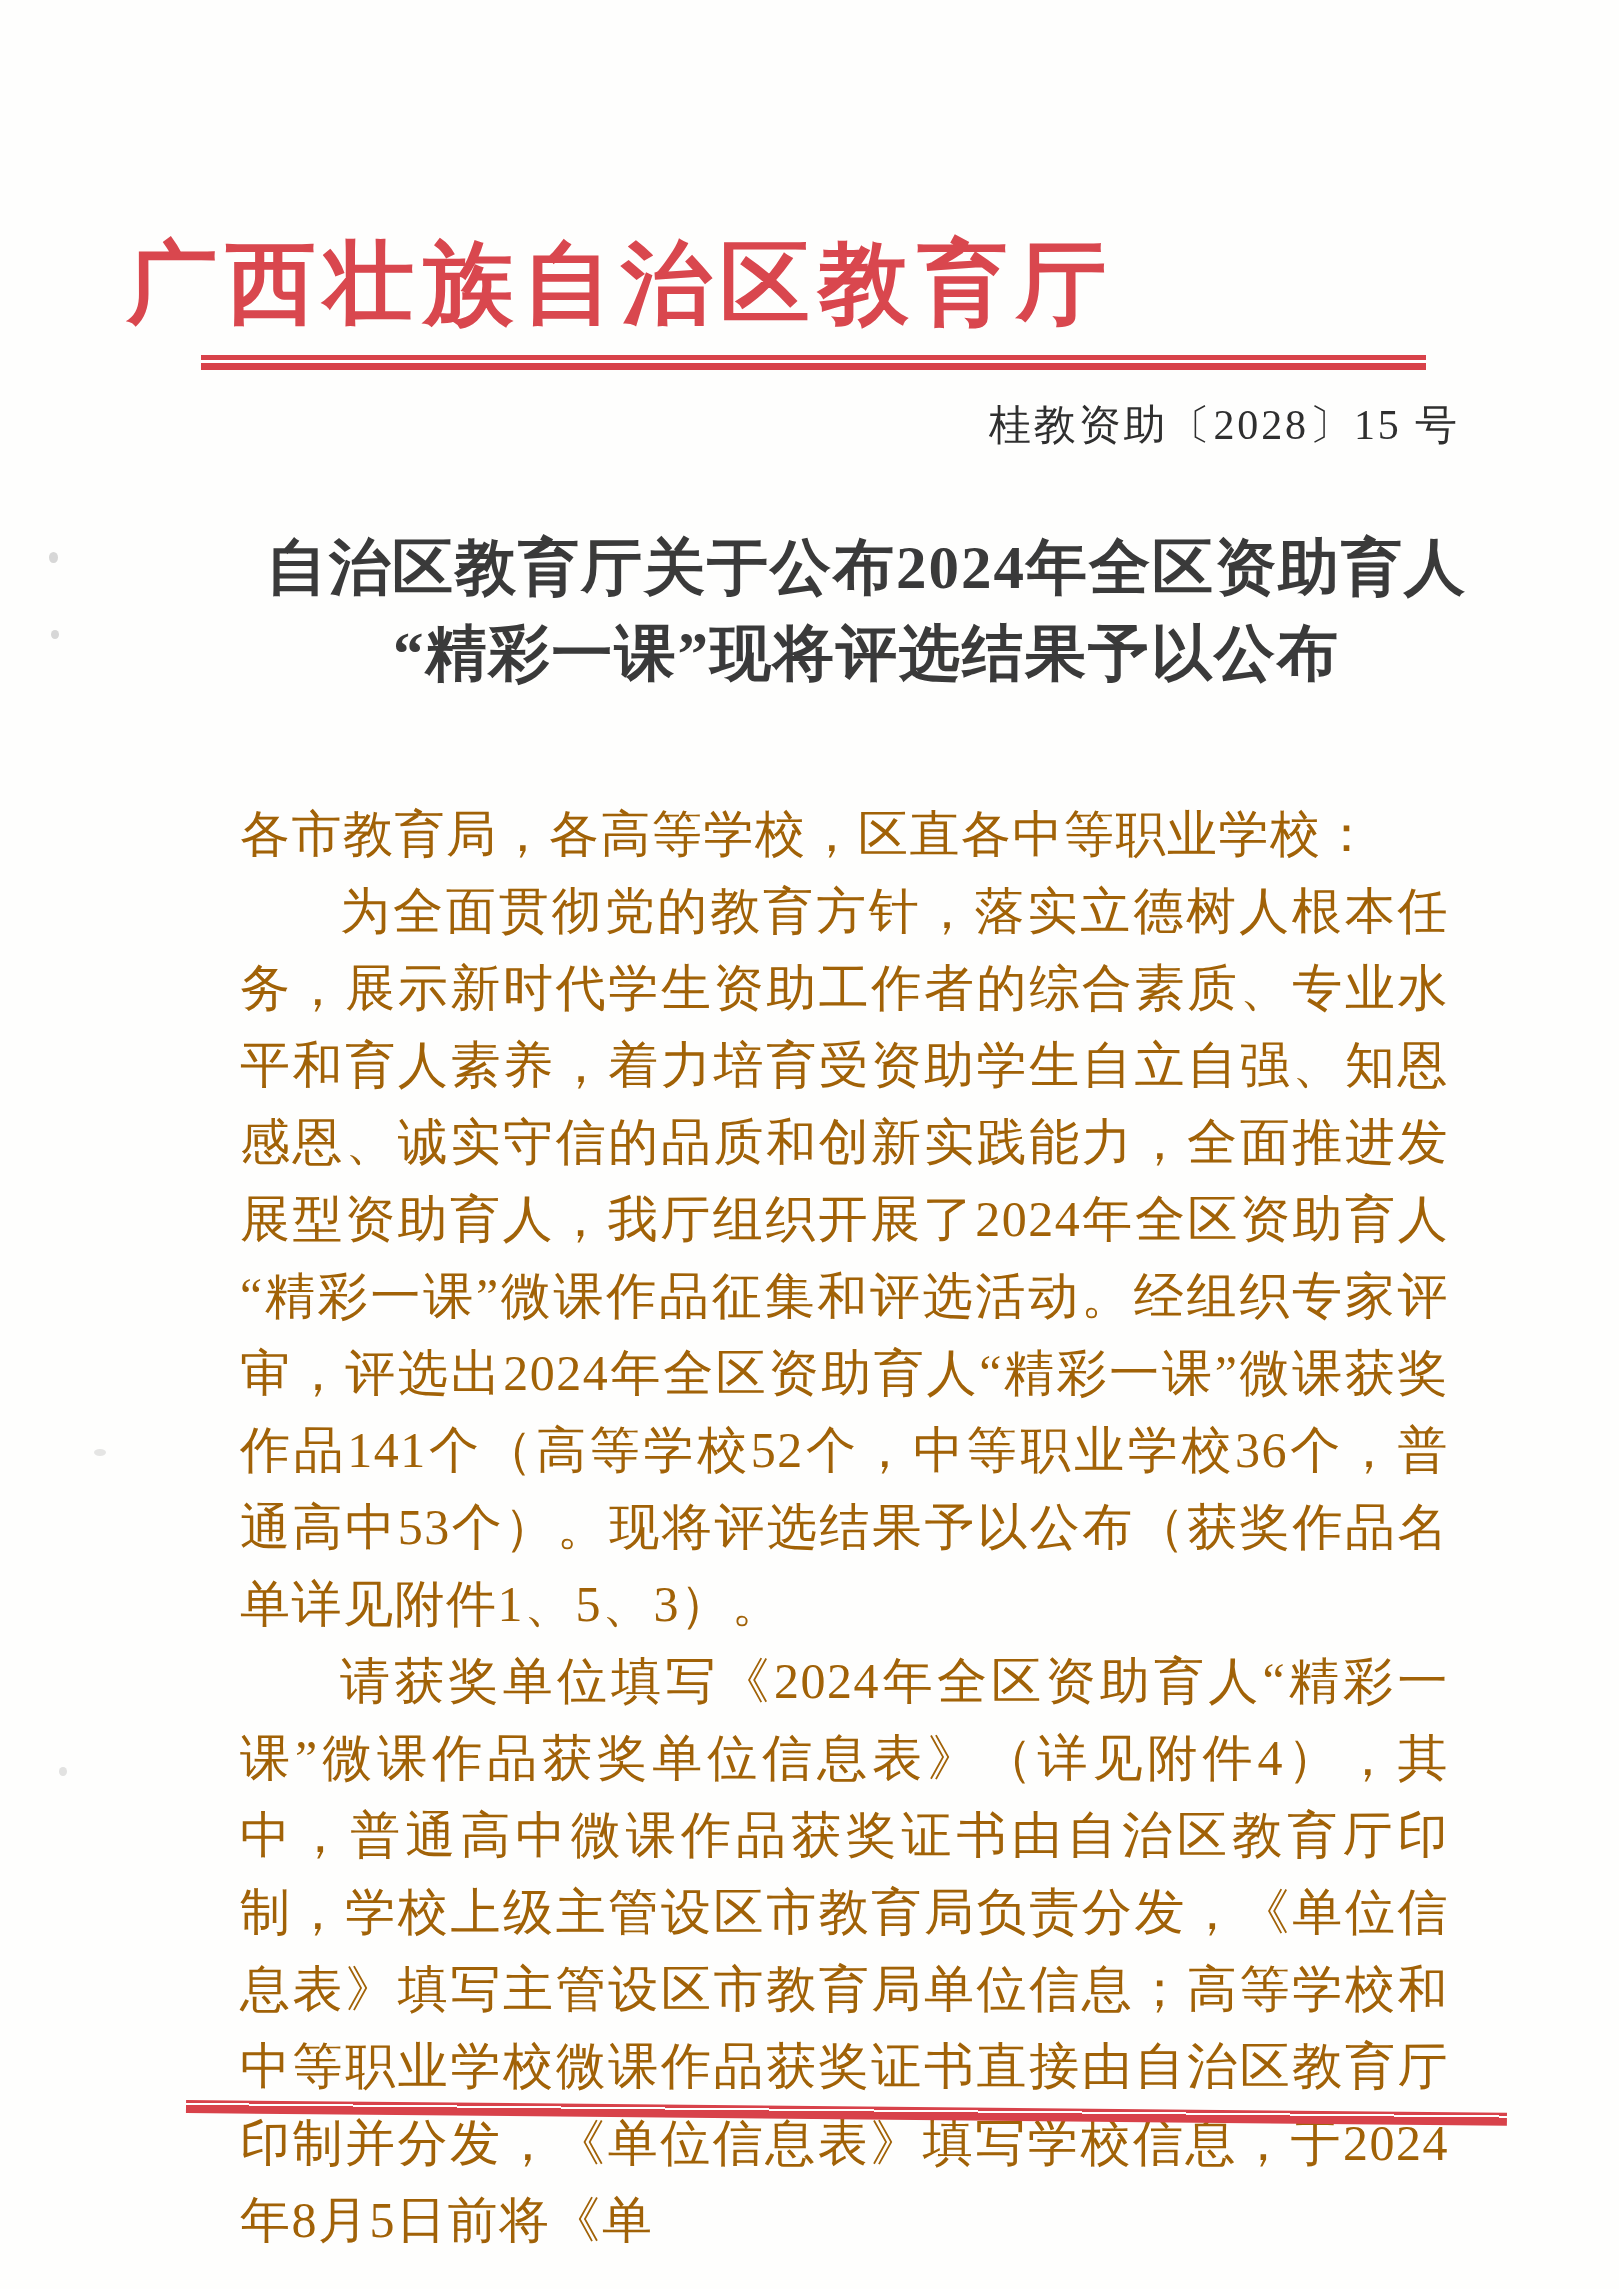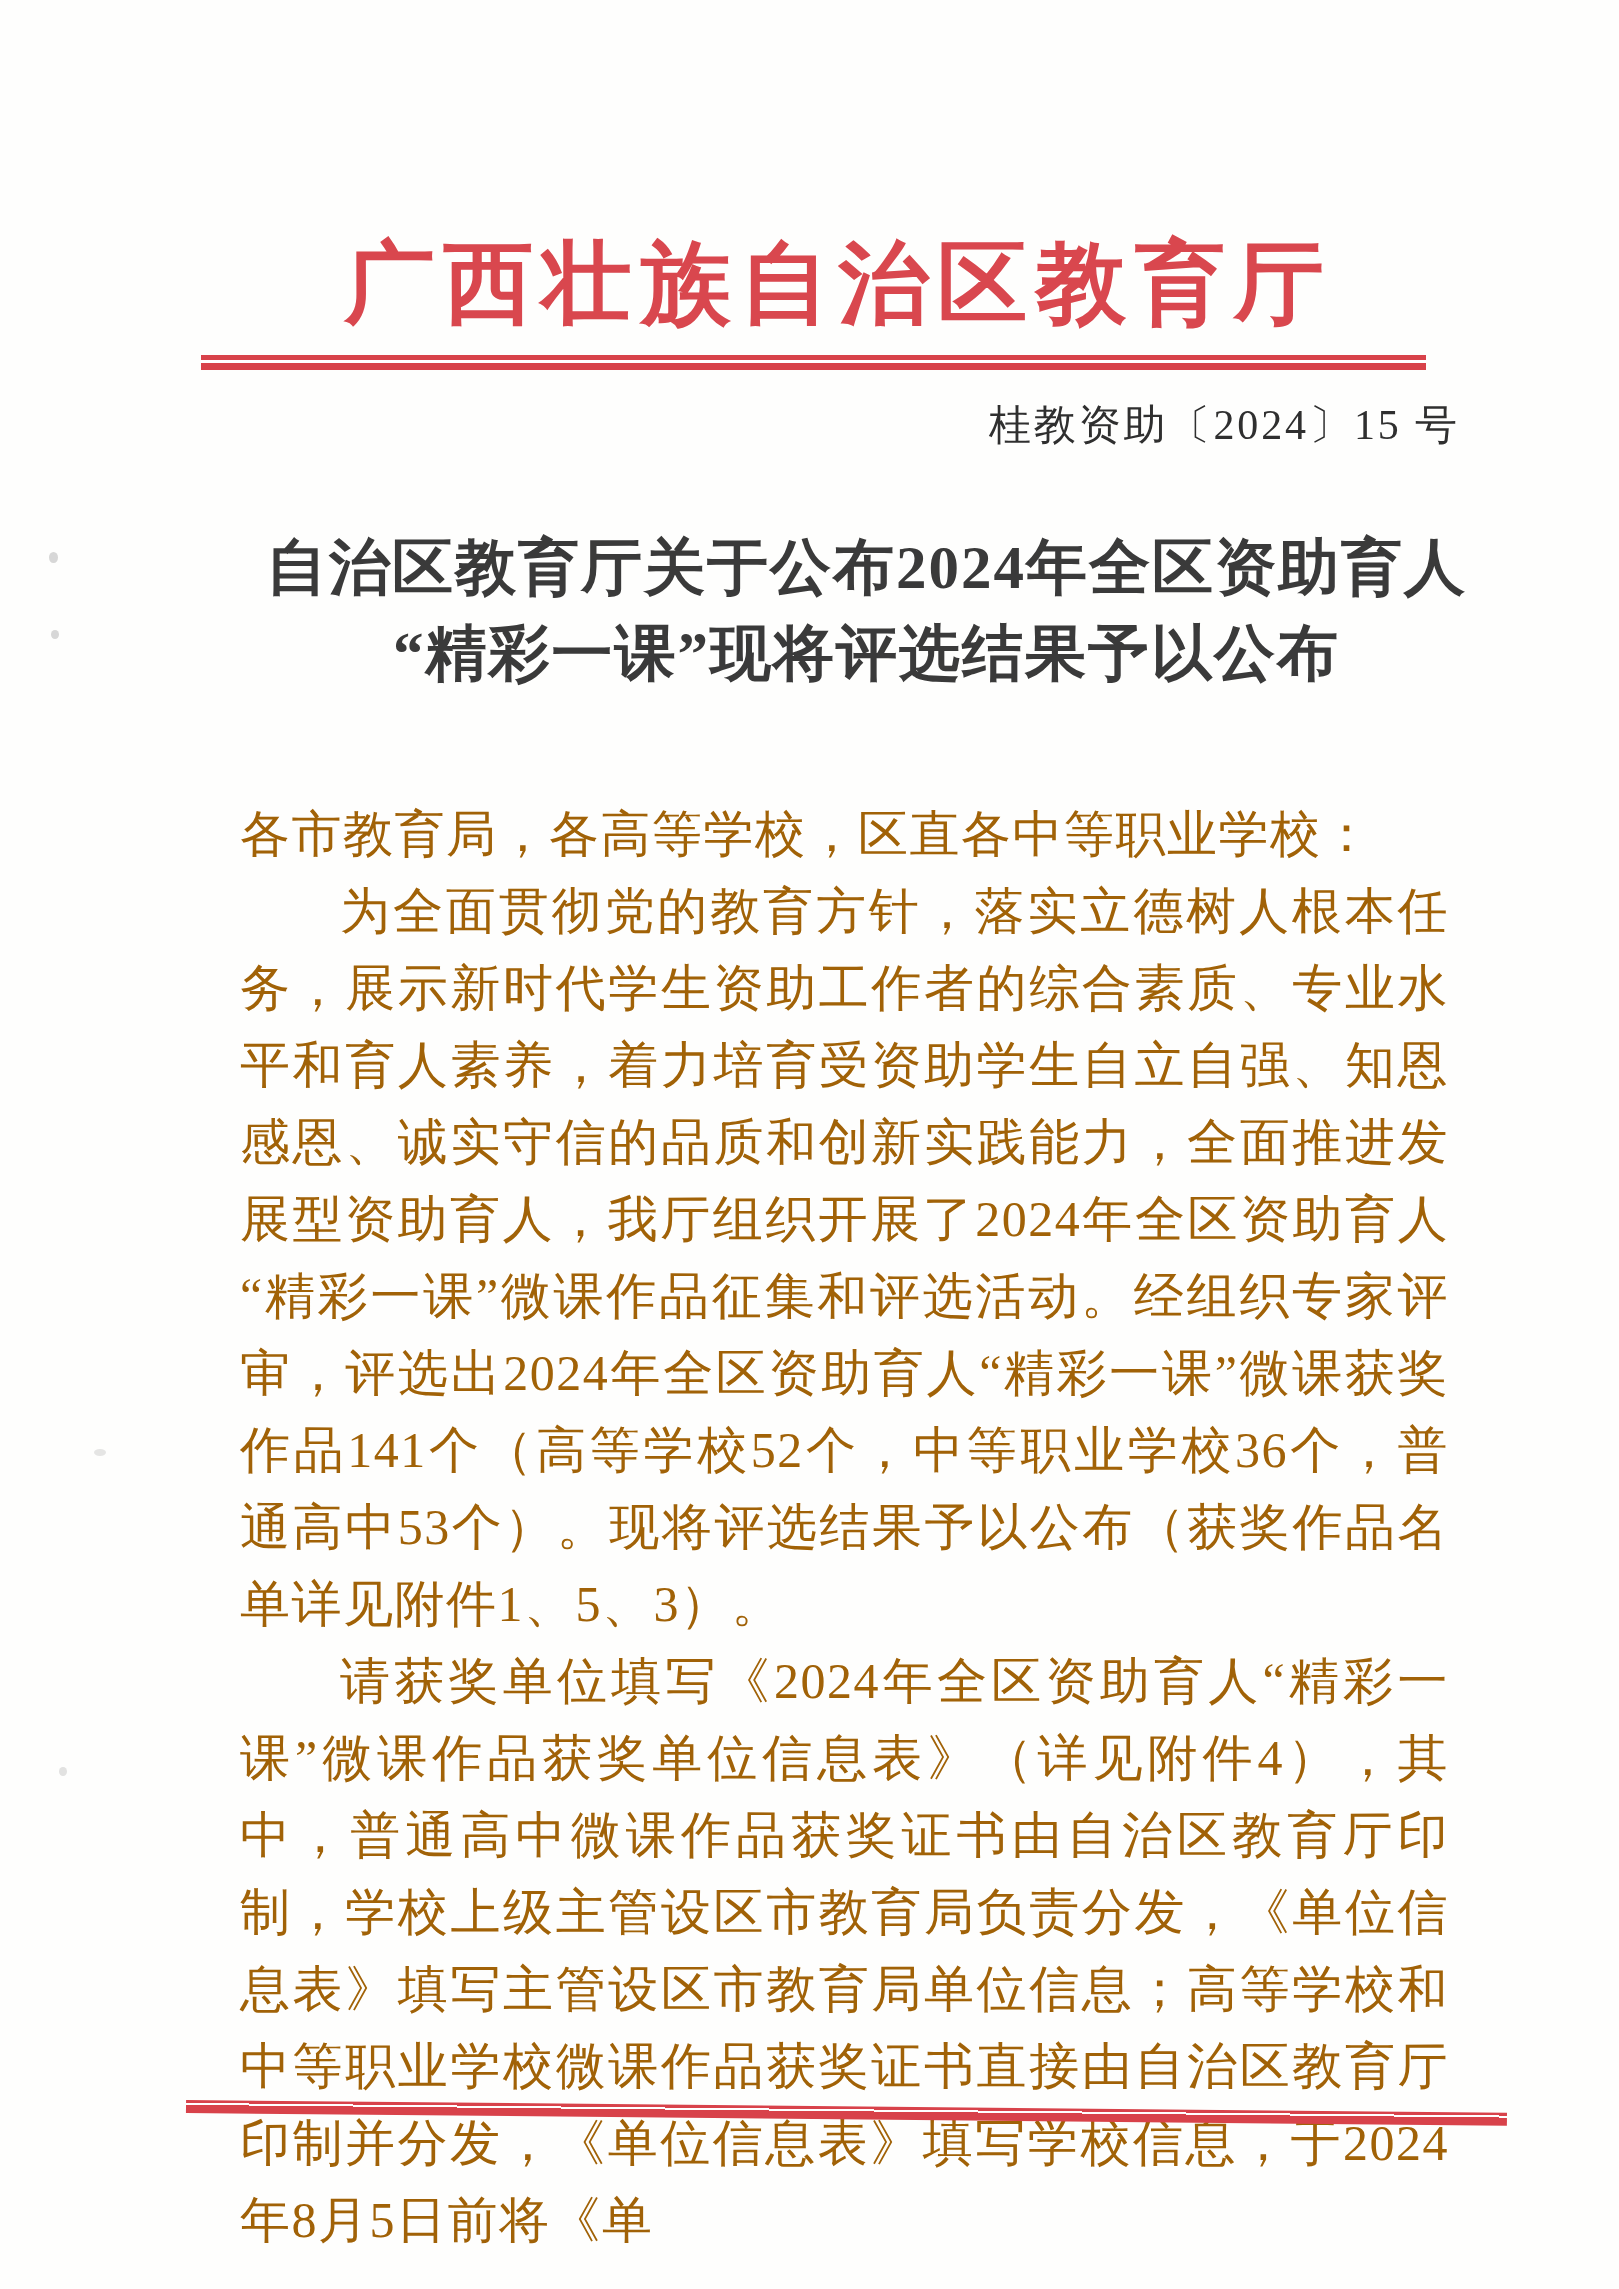--- a/index.html
+++ b/index.html
@@ -14,21 +14,20 @@
     background: #fefefdff;
     overflow: hidden;
     font-family: "Liberation Serif", "DejaVu Serif", serif;
   }
   
   .agency {
     position: absolute;
     top: 223px;
     left: 127px;
     width: 1423px;
-    text-align: center;
     font-size: 90px;
     line-height: 122px;
     font-weight: 700;
     color: #d9474e;
     letter-spacing: 8.8px;
     white-space: nowrap;
     font-family: Liberation Serif, serif;
   }
   
   .head-rule {
@@ -110,21 +109,21 @@
 </style>
 </head>
 <body>
 
 <div class="page">
 
   <div class="agency">广西壮族自治区教育厅</div>
 
   <div class="head-rule"></div>
 
-  <div class="doc-no">桂教资助〔2024〕15 号</div>
+  <div class="doc-no">桂教资助〔2028〕15 号</div>
 
   <div class="title">
     <div>自治区教育厅关于公布2024年全区资助育人</div>
     <div>“精彩一课”现将评选结果予以公布</div>
   </div>
 
   <div class="body-block">
     <p class="salutation">各市教育局，各高等学校，区直各中等职业学校：</p>
     <p class="para">为全面贯彻党的教育方针，落实立德树人根本任务，展示新时代学生资助工作者的综合素质、专业水平和育人素养，着力培育受资助学生自立自强、知恩感恩、诚实守信的品质和创新实践能力，全面推进发展型资助育人，我厅组织开展了2024年全区资助育人“精彩一课”微课作品征集和评选活动。经组织专家评审，评选出2024年全区资助育人“精彩一课”微课获奖作品141个（高等学校52个，中等职业学校36个，普通高中53个）。现将评选结果予以公布（获奖作品名单详见附件1、5、3）。</p>
     <p class="para">请获奖单位填写《2024年全区资助育人“精彩一课”微课作品获奖单位信息表》（详见附件4），其中，普通高中微课作品获奖证书由自治区教育厅印制，学校上级主管设区市教育局负责分发，《单位信息表》填写主管设区市教育局单位信息；高等学校和中等职业学校微课作品获奖证书直接由自治区教育厅印制并分发，《单位信息表》填写学校信息，于2024年8月5日前将《单</p>

